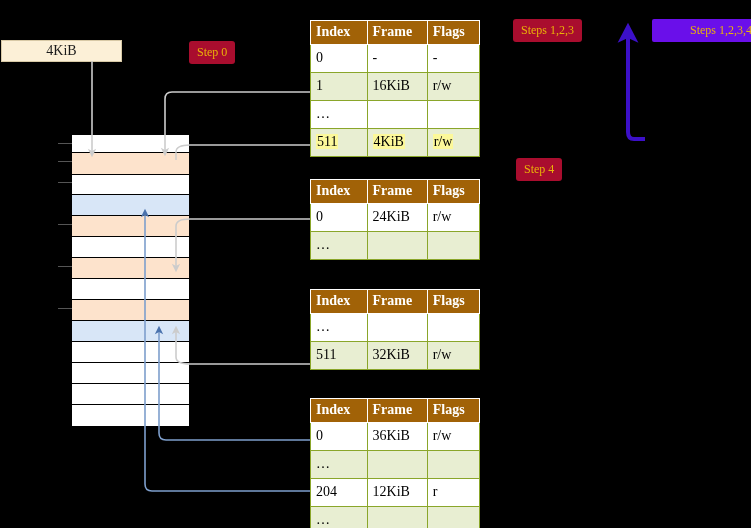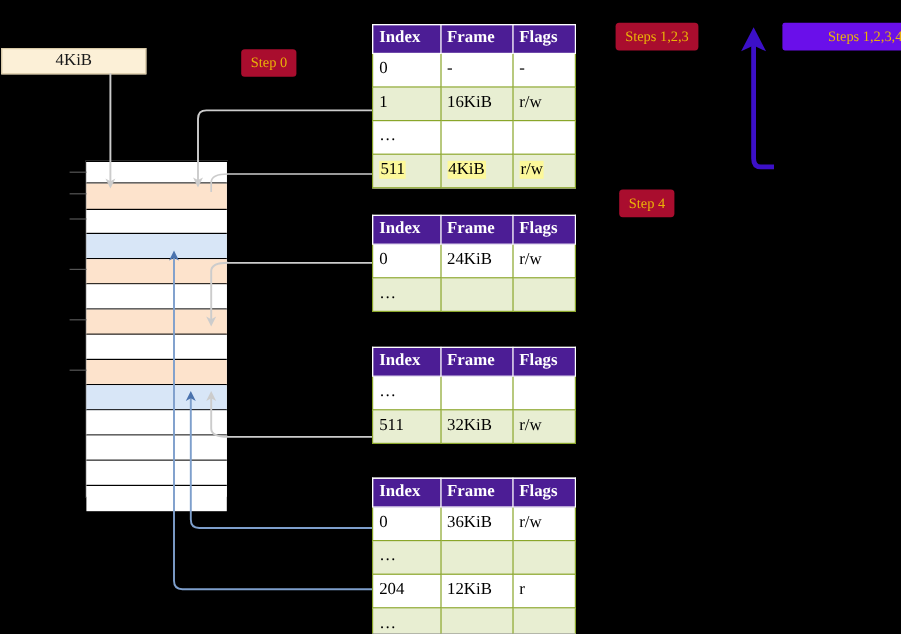--- a/index.html
+++ b/index.html
@@ -83,21 +83,21 @@
   .pt {
     position: absolute;
     border-collapse: collapse;
     font-size: 14px;
     line-height: 1;
     background: #ffffff;
     border: 1px solid #8aa62a;
     box-sizing: border-box;
   }
   .pt th {
-    background: #4c1d95;
+    background: #a16207;
     color: #ffffff;
     font-weight: bold;
     text-align: left;
     padding: 4px 5px 5px 5px;
     border: 1px solid #ffffff;
     font-size: 14px;
     white-space: nowrap;
   }
   .pt td {
     border: 1px solid #8aa62a;
@@ -182,21 +182,21 @@
     <path d="M190,364 L312,364" stroke="#cccccc" stroke-width="1.4" fill="none"></path>
     <path d="M190,364 Q176,364 176,357 L176,330" stroke="#cccccc" stroke-width="1.6" fill="none" marker-end="url(#arrow-gray)"></path>
 
     <path d="M312,440 L166,440 Q159,440 159,433 L159,330" stroke="#7e9fcc" stroke-width="1.6" fill="none" marker-end="url(#arrow-blue)"></path>
 
     <path d="M312,491 L152,491 Q145,491 145,484 L145,213" stroke="#7e9fcc" stroke-width="1.6" fill="none" marker-end="url(#arrow-blue)"></path>
 
     <path d="M645,139 L634,139 Q628,139 628,132 L628,34" stroke="#3c10c8" stroke-width="4" fill="none" marker-end="url(#arrow-violet)"></path>
   </svg>
 
-<div class="badge badge-crimson" style="left: 201px; top: 41px;"><span>Step 0</span></div>
+<div class="badge badge-crimson" style="left: 189px; top: 41px;"><span>Step 0</span></div>
     <div class="badge badge-crimson" style="left: 513px; top: 19px;"><span>Steps 1,2,3</span></div>
     <div class="badge badge-violet" style="left: 652px; top: 19px;"><span>Steps 1,2,3,4</span></div>
     <div class="badge badge-crimson" style="left: 516px; top: 158px;"><span>Step 4</span></div>
     <table class="pt" style="left: 310px; top: 20px; width: 170px;">
       <thead>
         <tr>
           <th>Index</th>
           <th>Frame</th>
           <th>Flags</th>
         </tr>

